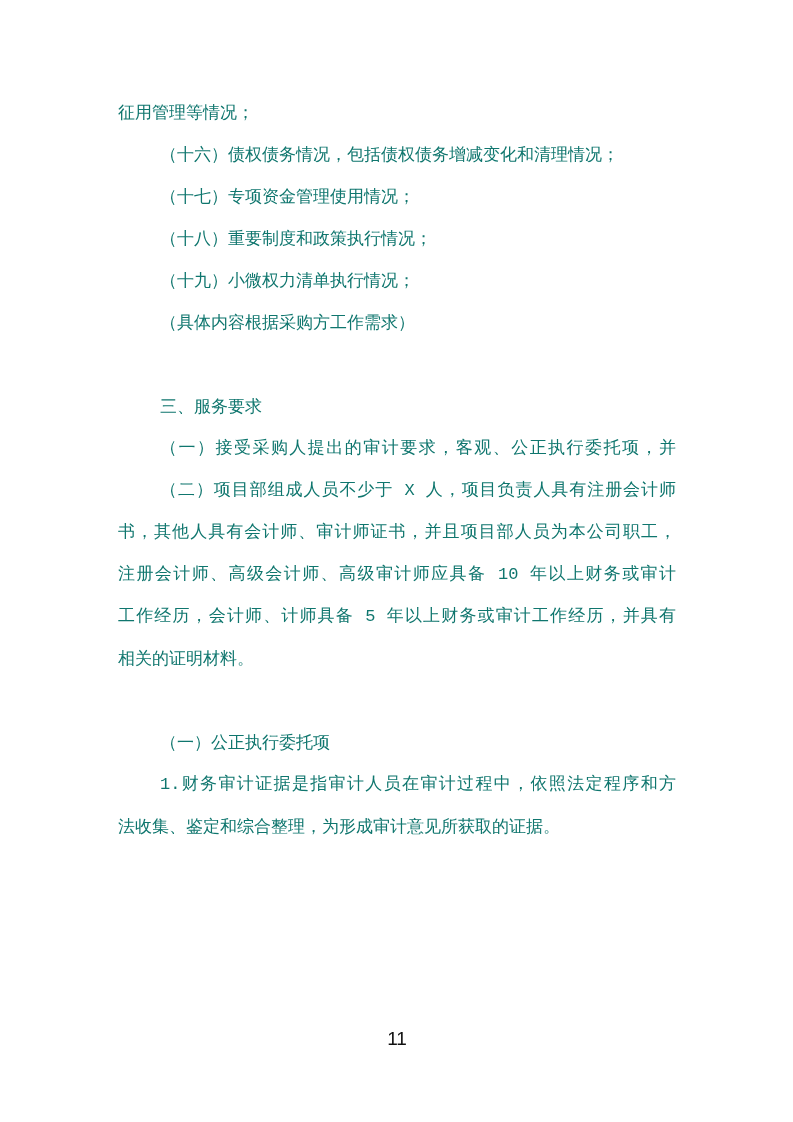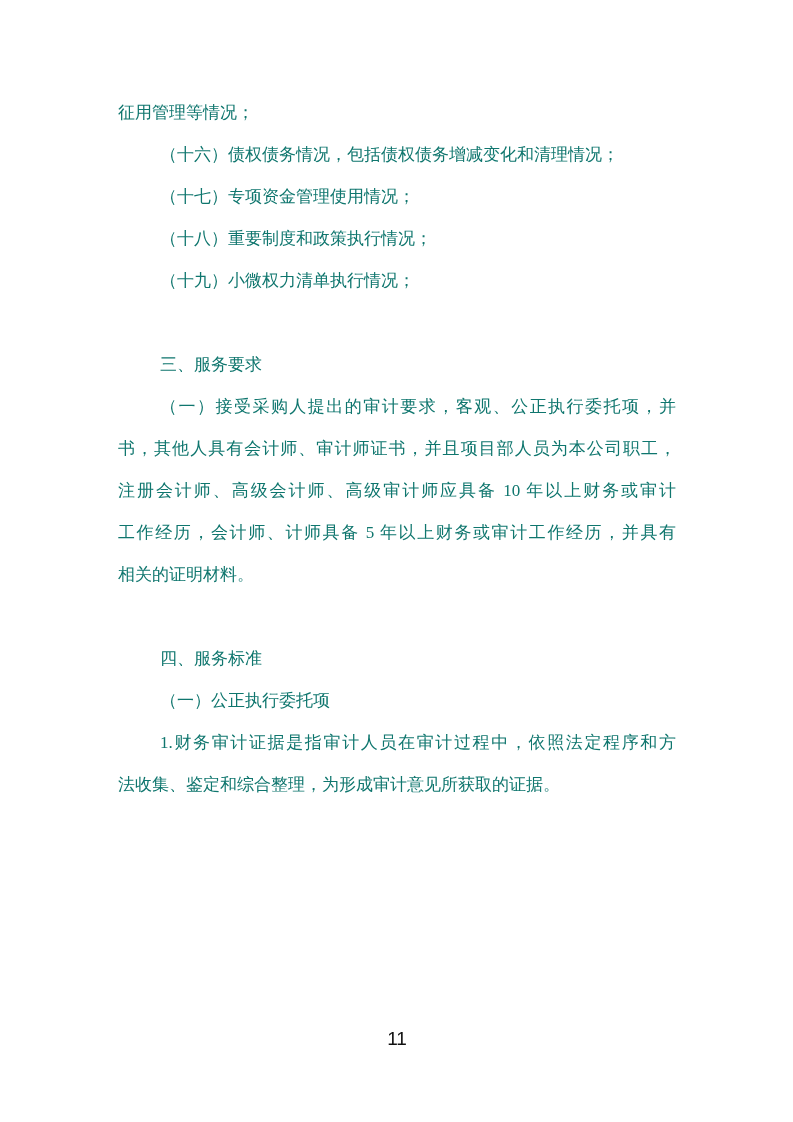--- a/index.html
+++ b/index.html
@@ -30,20 +30,21 @@
     overflow: visible;
   }
   .indent {
     padding-left: 42px;
   }
   
   .fill {
     white-space: normal;
     text-align: justify;
     text-align-last: justify;
+    font-family: Liberation Mono, monospace;
   }
   .footer {
     position: absolute;
     left: 118px;
     top: 1028px;
     width: 558px;
     text-align: center;
     font-size: 19px;
     color: #111111;
     font-family: "Liberation Sans", "DejaVu Sans", sans-serif;
@@ -52,28 +53,29 @@
 </head>
 <body>
 
 <div class="page">
   <div class="content">
     <div class="line">征用管理等情况；</div>
     <div class="line indent">（十六）债权债务情况，包括债权债务增减变化和清理情况；</div>
     <div class="line indent">（十七）专项资金管理使用情况；</div>
     <div class="line indent">（十八）重要制度和政策执行情况；</div>
     <div class="line indent">（十九）小微权力清单执行情况；</div>
+    <div class="line indent">（具体内容根据采购方工作需求）</div>
     <div class="line"></div>
     <div class="line indent">三、服务要求</div>
     <div class="line indent fill">（一）接受采购人提出的审计要求，客观、公正执行委托项，并</div>
+    <div class="line indent fill">（二）项目部组成人员不少于 X 人，项目负责人具有注册会计师</div>
     <div class="line fill">书，其他人具有会计师、审计师证书，并且项目部人员为本公司职工，</div>
     <div class="line fill">注册会计师、高级会计师、高级审计师应具备 10 年以上财务或审计</div>
     <div class="line fill">工作经历，会计师、计师具备 5 年以上财务或审计工作经历，并具有</div>
     <div class="line">相关的证明材料。</div>
     <div class="line"></div>
-    <div class="line indent">四、服务标准</div>
     <div class="line indent">（一）公正执行委托项</div>
     <div class="line indent fill">1.财务审计证据是指审计人员在审计过程中，依照法定程序和方</div>
     <div class="line">法收集、鉴定和综合整理，为形成审计意见所获取的证据。</div>
   </div>
 
   <div class="footer">11</div>
 </div>
 
 </body></html>

